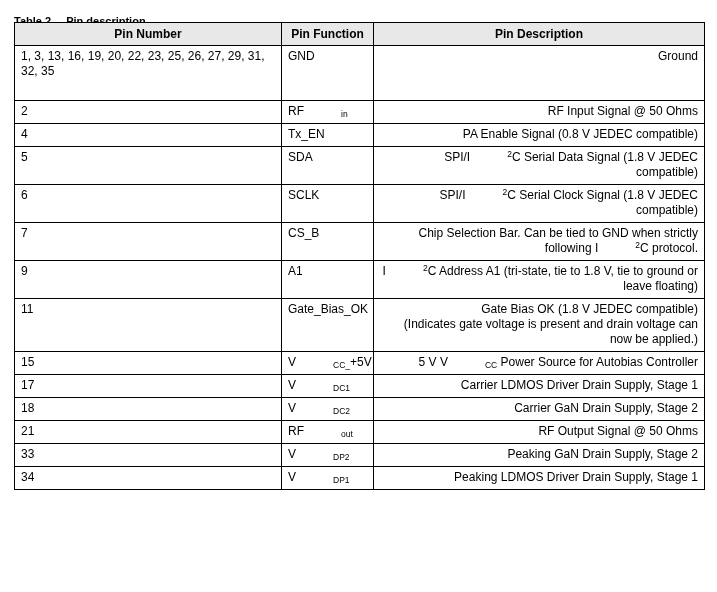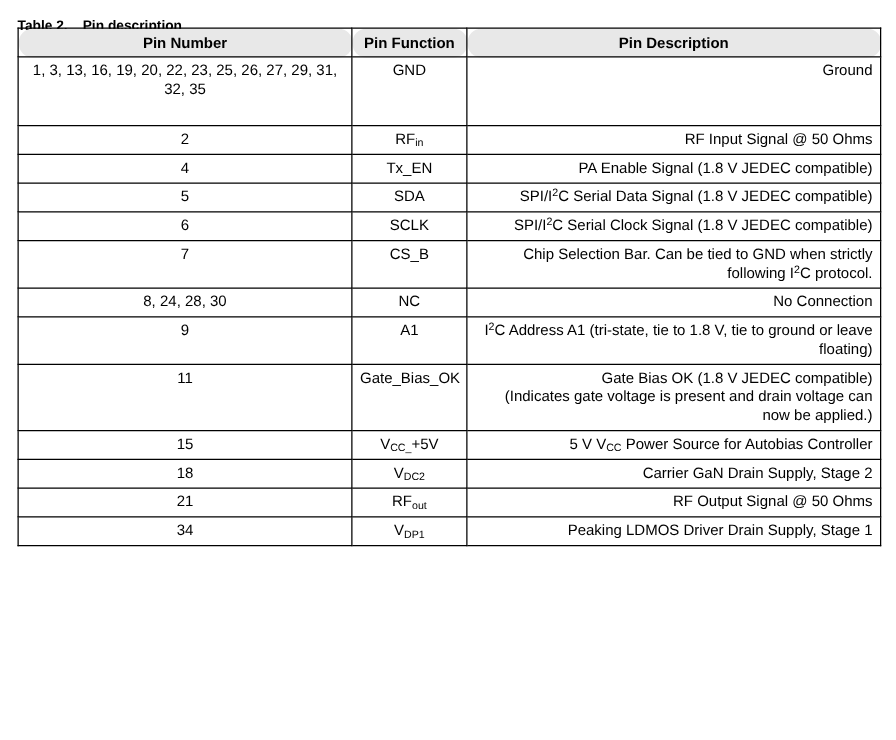--- a/index.html
+++ b/index.html
@@ -43,37 +43,37 @@
     line-height: 15px;
     vertical-align: top;
   }
   table.pin-table th {
     background: var(--header-bg, #e8e8e8);
     font-weight: bold;
     text-align: center;
     padding: 3px 4px;
     height: 23px;
     vertical-align: middle;
-    border-radius: 11px;
   }
   table.pin-table td {
     padding: 3px 6px 4px 6px;
   }
   td.col-num, td.col-fn {
-    text-align: center;
+    text-align: left;
   }
   td.col-desc {
     text-align: right;
   }
   tbody tr.row-tall {
     height: 55px;
   }
   sub, sup {
     font-size: 8.5px;
     line-height: 0;
+    margin-left: 37px;
   }
   sub { vertical-align: -2px; }
   sup { vertical-align: 4px; }
 </style>
 </head>
 <body>
 
 <div class="page">
 
   <div class="table-title">
@@ -100,66 +100,71 @@
           <td class="col-desc">Ground</td>
         </tr>
         <tr>
           <td class="col-num">2</td>
           <td class="col-fn">RF<sub>in</sub></td>
           <td class="col-desc">RF Input Signal @ 50 Ohms</td>
         </tr>
         <tr>
           <td class="col-num">4</td>
           <td class="col-fn">Tx_EN</td>
-          <td class="col-desc">PA Enable Signal (1.8 V JEDEC compatible)</td>
+          <td class="col-desc">PA Enable Signal (0.8 V JEDEC compatible)</td>
         </tr>
         <tr>
           <td class="col-num">5</td>
           <td class="col-fn">SDA</td>
           <td class="col-desc">SPI/I<sup>2</sup>C Serial Data Signal (1.8 V JEDEC compatible)</td>
         </tr>
         <tr>
           <td class="col-num">6</td>
           <td class="col-fn">SCLK</td>
           <td class="col-desc">SPI/I<sup>2</sup>C Serial Clock Signal (1.8 V JEDEC compatible)</td>
         </tr>
         <tr>
           <td class="col-num">7</td>
           <td class="col-fn">CS_B</td>
           <td class="col-desc">Chip Selection Bar. Can be tied to GND when strictly following I<sup>2</sup>C protocol.</td>
         </tr>
         <tr>
-          <td class="col-num">8, 24, 28, 30</td>
-          <td class="col-fn">NC</td>
-          <td class="col-desc">No Connection</td>
-        </tr>
-        <tr>
           <td class="col-num">9</td>
           <td class="col-fn">A1</td>
           <td class="col-desc">I<sup>2</sup>C Address A1 (tri-state, tie to 1.8 V, tie to ground or leave floating)</td>
         </tr>
         <tr>
           <td class="col-num">11</td>
           <td class="col-fn">Gate_Bias_OK</td>
           <td class="col-desc">Gate Bias OK (1.8 V JEDEC compatible)<br>(Indicates gate voltage is present and drain voltage can now be applied.)</td>
         </tr>
         <tr>
           <td class="col-num">15</td>
           <td class="col-fn">V<sub>CC_</sub>+5V</td>
           <td class="col-desc">5 V V<sub>CC</sub> Power Source for Autobias Controller</td>
         </tr>
         <tr>
+          <td class="col-num">17</td>
+          <td class="col-fn">V<sub>DC1</sub></td>
+          <td class="col-desc">Carrier LDMOS Driver Drain Supply, Stage 1</td>
+        </tr>
+        <tr>
           <td class="col-num">18</td>
           <td class="col-fn">V<sub>DC2</sub></td>
           <td class="col-desc">Carrier GaN Drain Supply, Stage 2</td>
         </tr>
         <tr>
           <td class="col-num">21</td>
           <td class="col-fn">RF<sub>out</sub></td>
           <td class="col-desc">RF Output Signal @ 50 Ohms</td>
+        </tr>
+        <tr>
+          <td class="col-num">33</td>
+          <td class="col-fn">V<sub>DP2</sub></td>
+          <td class="col-desc">Peaking GaN Drain Supply, Stage 2</td>
         </tr>
         <tr>
           <td class="col-num">34</td>
           <td class="col-fn">V<sub>DP1</sub></td>
           <td class="col-desc">Peaking LDMOS Driver Drain Supply, Stage 1</td>
         </tr>
       </tbody>
   </table>
 
 </div>

